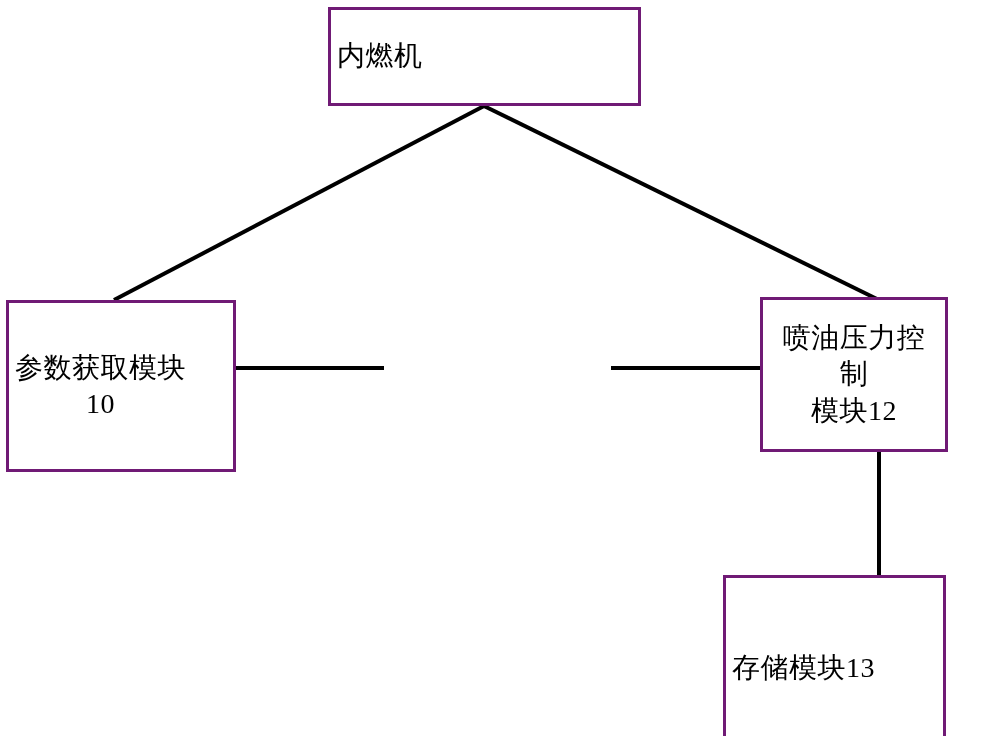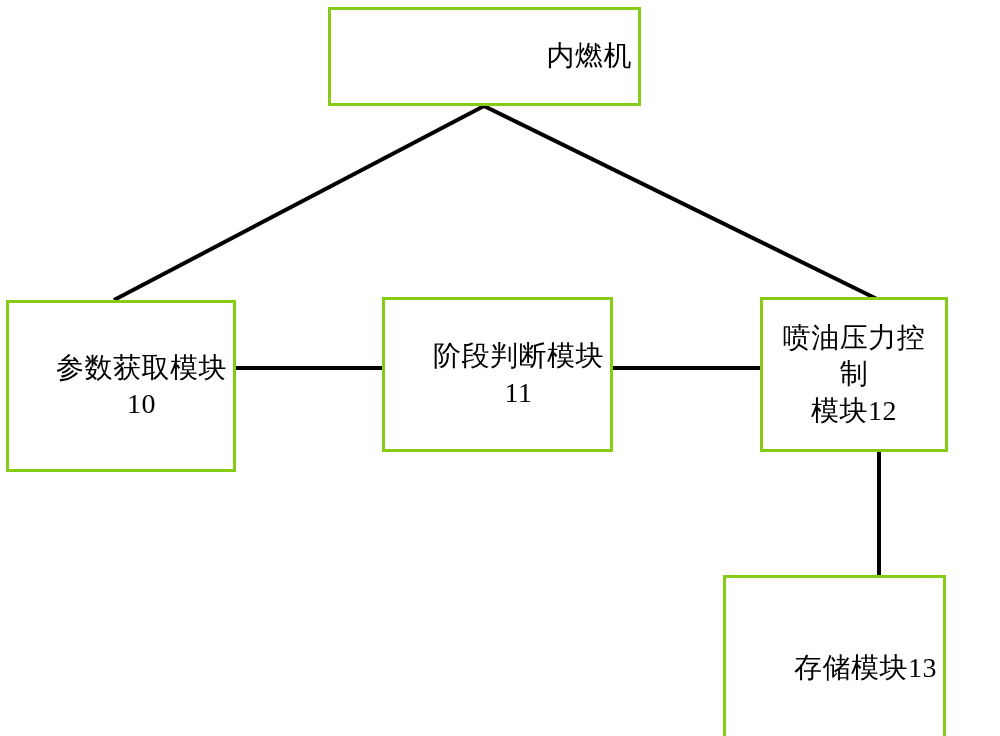--- a/index.html
+++ b/index.html
@@ -19,25 +19,25 @@
     position: absolute;
     left: 0;
     top: 0;
     width: 1000px;
     height: 736px;
     pointer-events: none;
   }
   .node {
     position: absolute;
     box-sizing: border-box;
-    border: 3px solid #84cc16;
+    border: 3px solid #701a75;
     background: #ffffff;
     display: flex;
     align-items: center;
-    justify-content: flex-end;
+    justify-content: flex-start;
     text-align: center;
   }
   .node-label {
     font-family: "Liberation Serif", "DejaVu Serif", serif;
     font-size: 28px;
     line-height: 1.30;
     color: #000000;
     letter-spacing: 0.5px;
     white-space: pre-line;
     padding: 0 6px;
@@ -63,24 +63,20 @@
 
   <div class="node" id="node-engine">
     <span class="node-label">内燃机</span>
   </div>
 
   <div class="node" id="node-param">
     <span class="node-label">参数获取模块
 10</span>
   </div>
 
-  <div class="node" id="node-stage">
-    <span class="node-label">阶段判断模块
-11</span>
-  </div>
 
   <div class="node" id="node-pressure">
     <span class="node-label">喷油压力控制
 模块12</span>
   </div>
 
   <div class="node" id="node-storage">
     <span class="node-label">存储模块13</span>
   </div>
 

